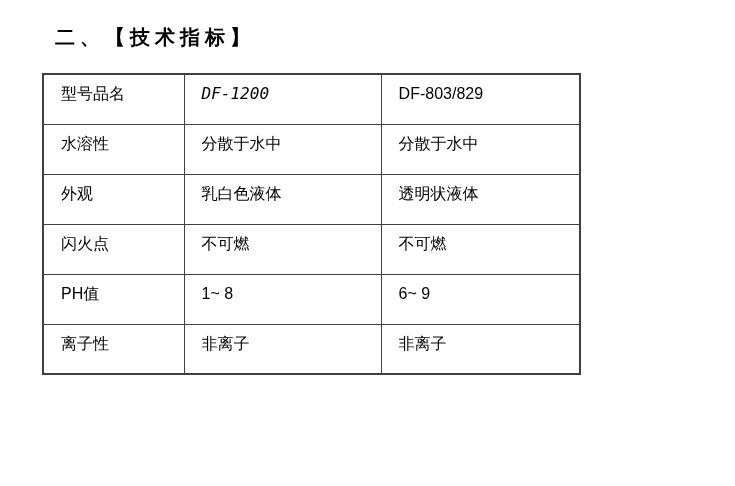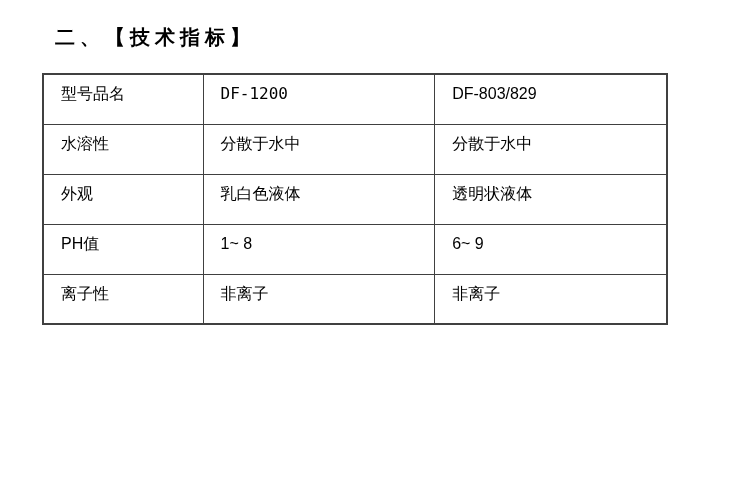--- a/index.html
+++ b/index.html
@@ -2,21 +2,21 @@
 <html style="--border-color: #404040;"><head>
 <meta charset="utf-8">
 <style>
   html, body {
     margin: 0;
     padding: 0;
     background: #ffffff;
   }
   .page {
     position: relative;
-    width: 668px;
+    width: 581px;
     height: 486px;
     background: #ffffff;
     font-family: "Liberation Sans", "DejaVu Sans", sans-serif;
     color: #000000;
     overflow: hidden;
   }
   .title {
     position: absolute;
     left: 55px;
     top: 26px;
@@ -45,20 +45,21 @@
     line-height: 1.25;
     white-space: nowrap;
     overflow: hidden;
   }
   .col-label { width: 170px; }
   .col-val   { width: 250px; }
   .cell-model-a {
     font-family: "DejaVu Sans Mono", monospace;
     font-size: 17px;
     padding-left: 30px;
+    font-style: italic;
   }
 </style>
 </head>
 <body style="background: rgb(255, 255, 255);">
 
 <div class="page">
 
   <h2 class="title">二、【技术指标】</h2>
 
   <table class="spec-table">
@@ -77,20 +78,25 @@
         <td>水溶性</td>
         <td>分散于水中</td>
         <td>分散于水中</td>
       </tr>
       <tr>
         <td>外观</td>
         <td>乳白色液体</td>
         <td>透明状液体</td>
       </tr>
       <tr>
+        <td>闪火点</td>
+        <td>不可燃</td>
+        <td>不可燃</td>
+      </tr>
+      <tr>
         <td>PH值</td>
         <td>1~ 8</td>
         <td>6~ 9</td>
       </tr>
       <tr>
         <td>离子性</td>
         <td>非离子</td>
         <td>非离子</td>
       </tr>
     </tbody>

